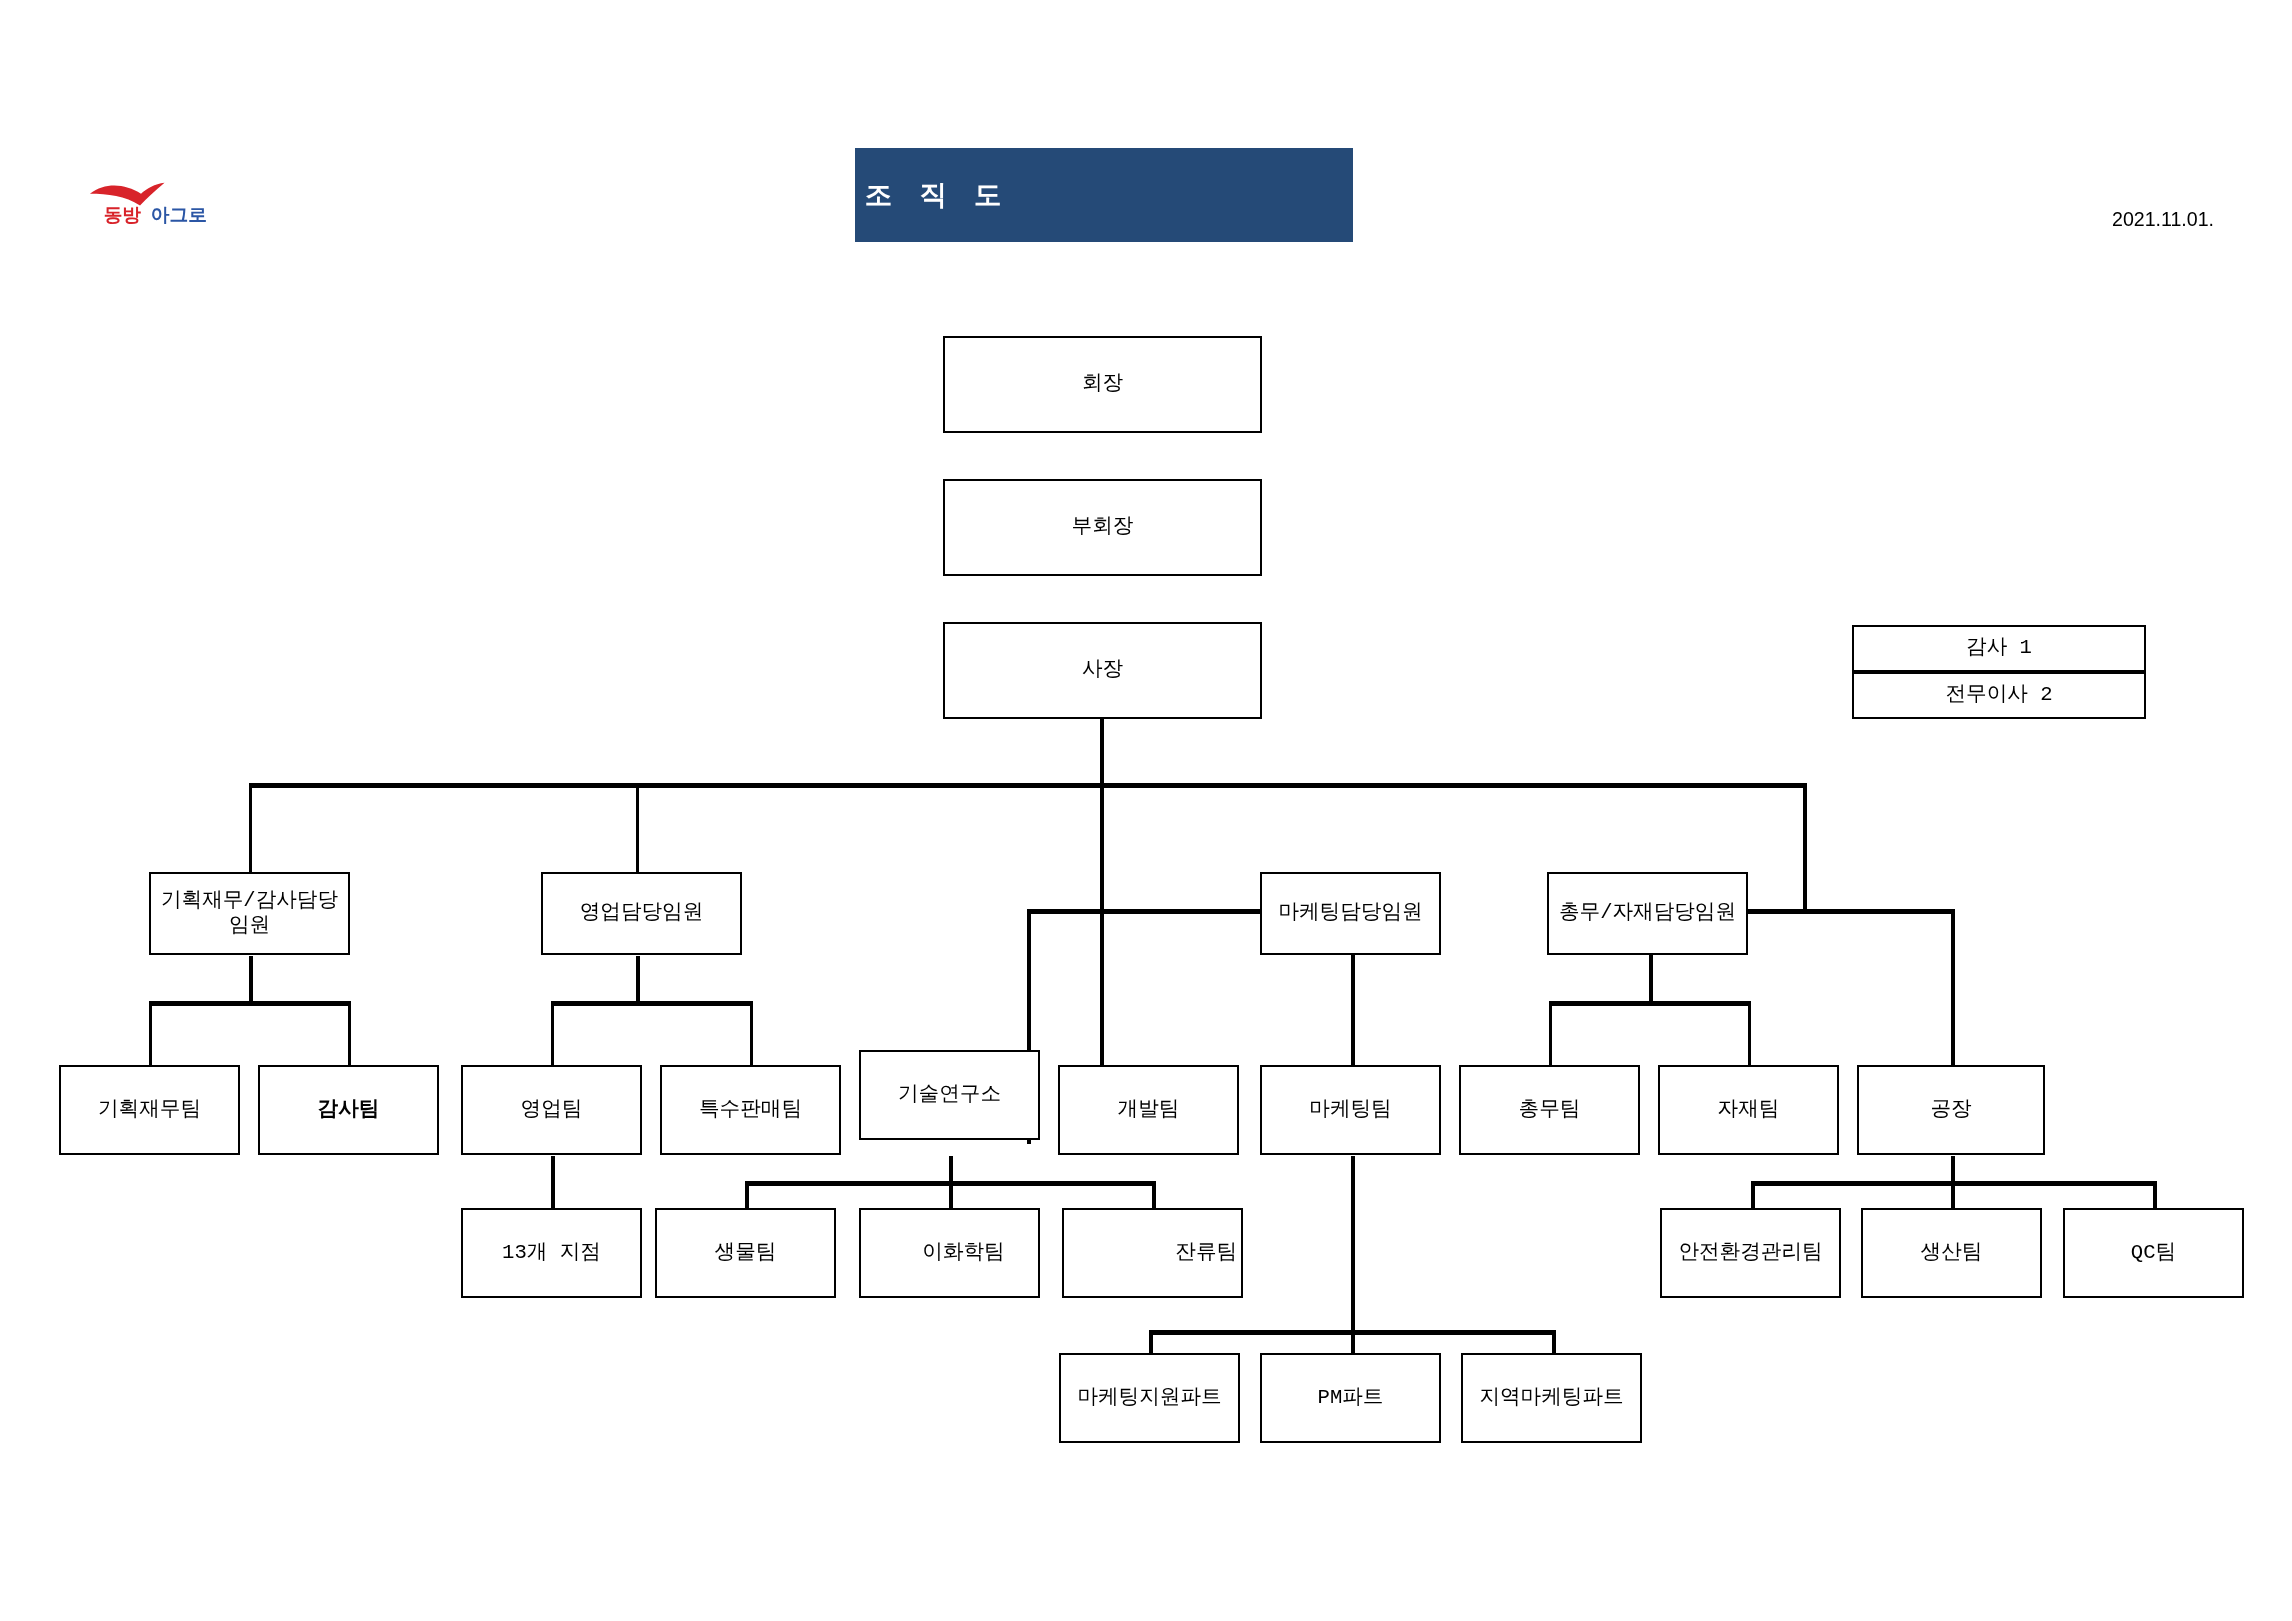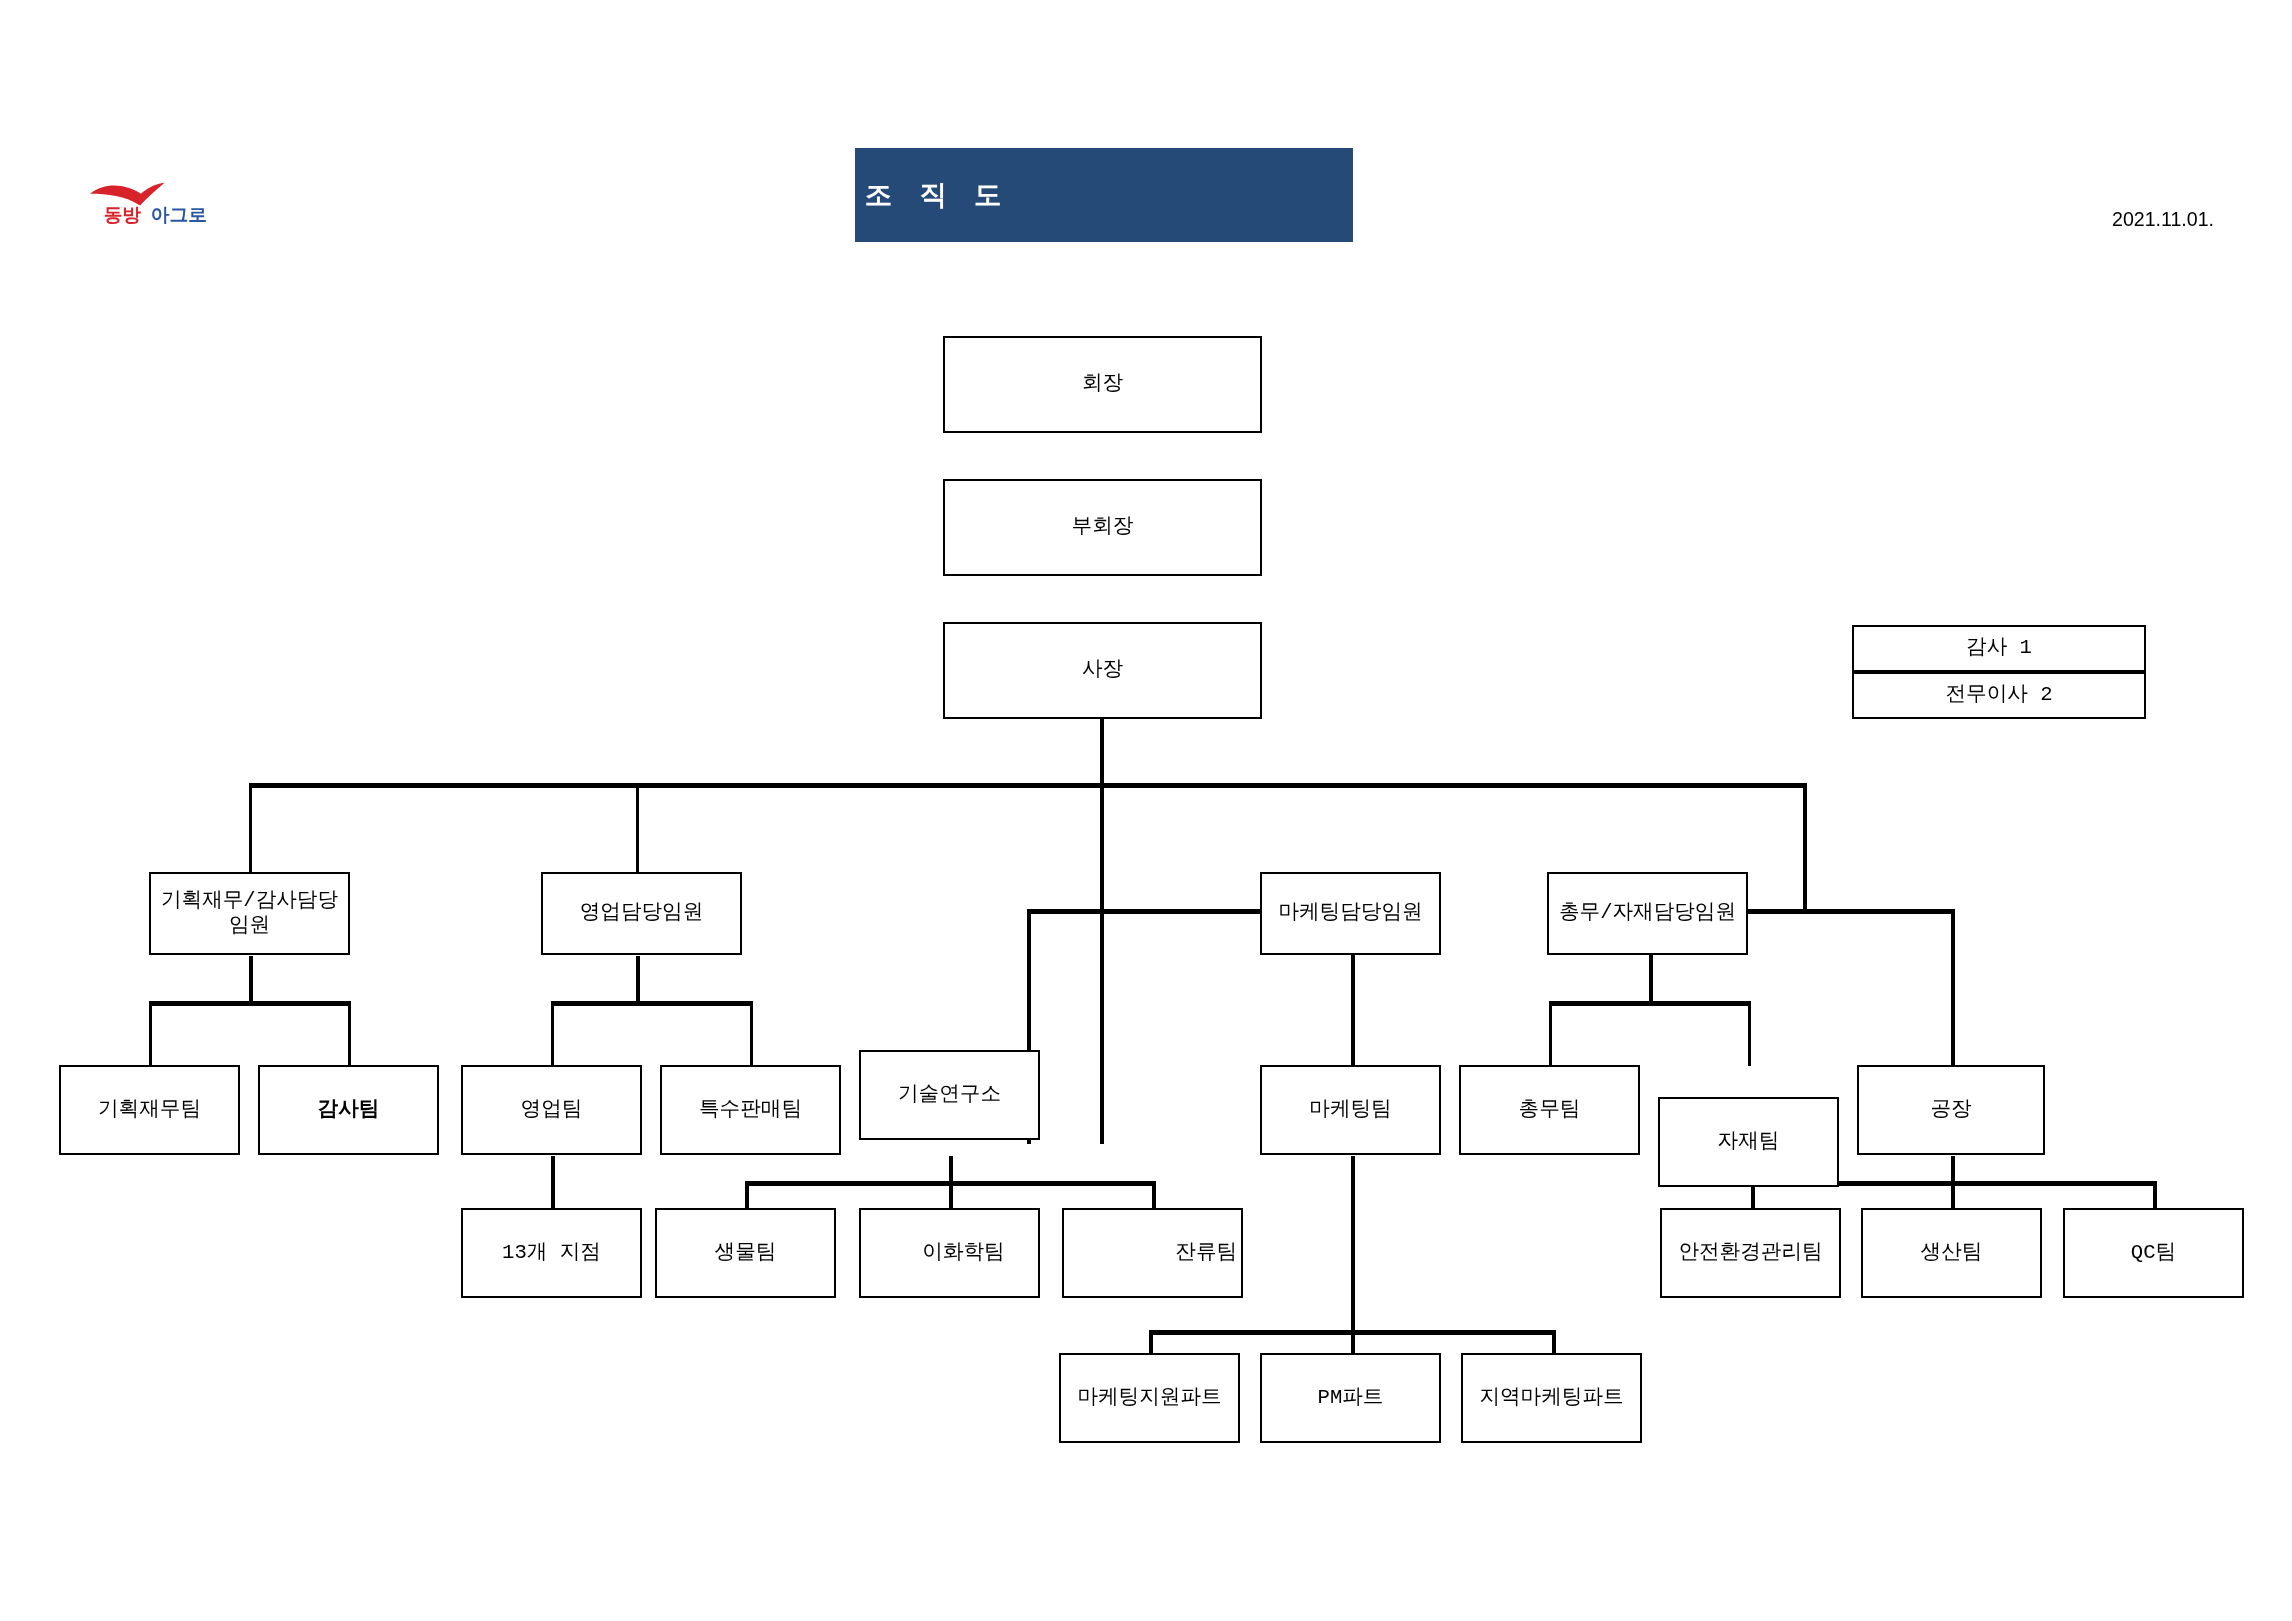--- a/index.html
+++ b/index.html
@@ -184,30 +184,33 @@
   </div>
 
   <div class="node" style="left:660px; top:1065px; width:181px; height:90px;">
     <span class="node-label">특수판매팀</span>
   </div>
 
   <div class="node" style="left:859px; top:1050px; width:181px; height:90px;">
     <span class="node-label">기술연구소</span>
   </div>
 
+  <div class="node" style="left:1058px; top:1065px; width:181px; height:90px;">
+    <span class="node-label">개발팀</span>
+  </div>
 
   <div class="node" style="left:1260px; top:1065px; width:181px; height:90px;">
     <span class="node-label">마케팅팀</span>
   </div>
 
   <div class="node" style="left:1459px; top:1065px; width:181px; height:90px;">
     <span class="node-label">총무팀</span>
   </div>
 
-  <div class="node" style="left:1658px; top:1065px; width:181px; height:90px;margin-top:32px;">
+  <div class="node" style="left:1658px; top:1065px; width:181px; height:90px;">
     <span class="node-label">자재팀</span>
   </div>
 
   <div class="node" style="left:1857px; top:1065px; width:188px; height:90px;">
     <span class="node-label">공장</span>
   </div>
 
   <div class="line vline thick" style="left:551px; top:1156px; height:65px;"></div>
 
   <div class="line vline thick" style="left:949px; top:1156px; height:27.4px;"></div>

